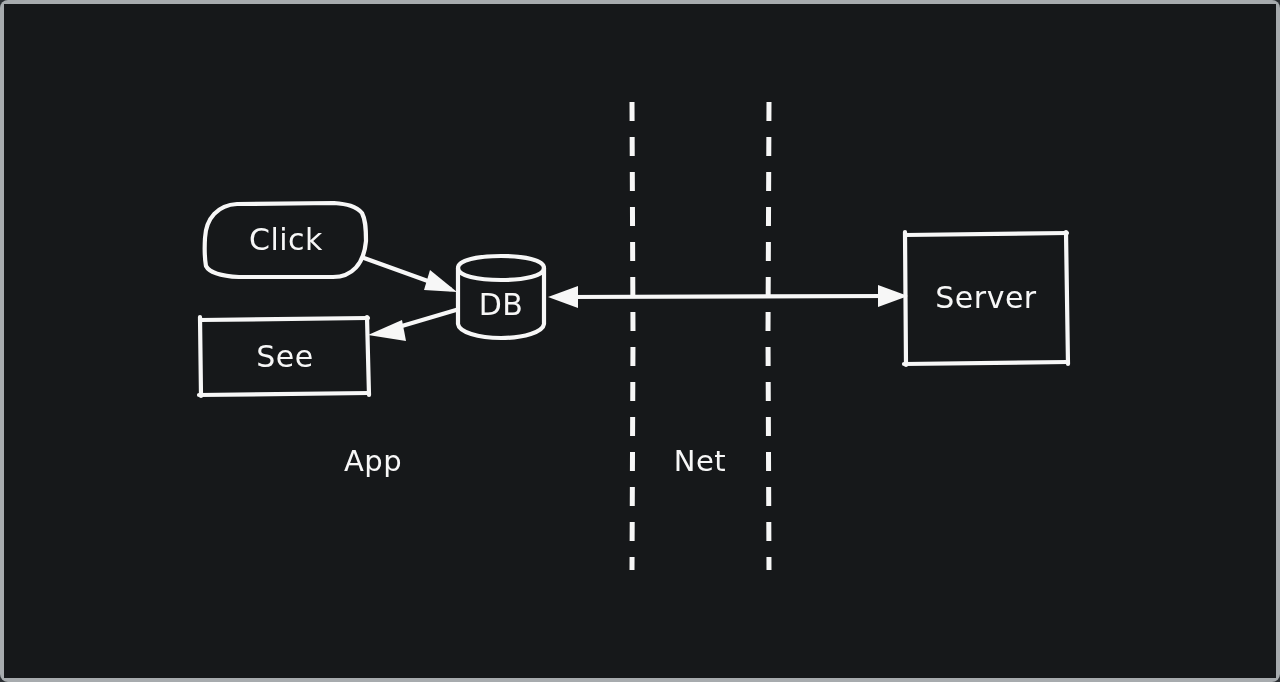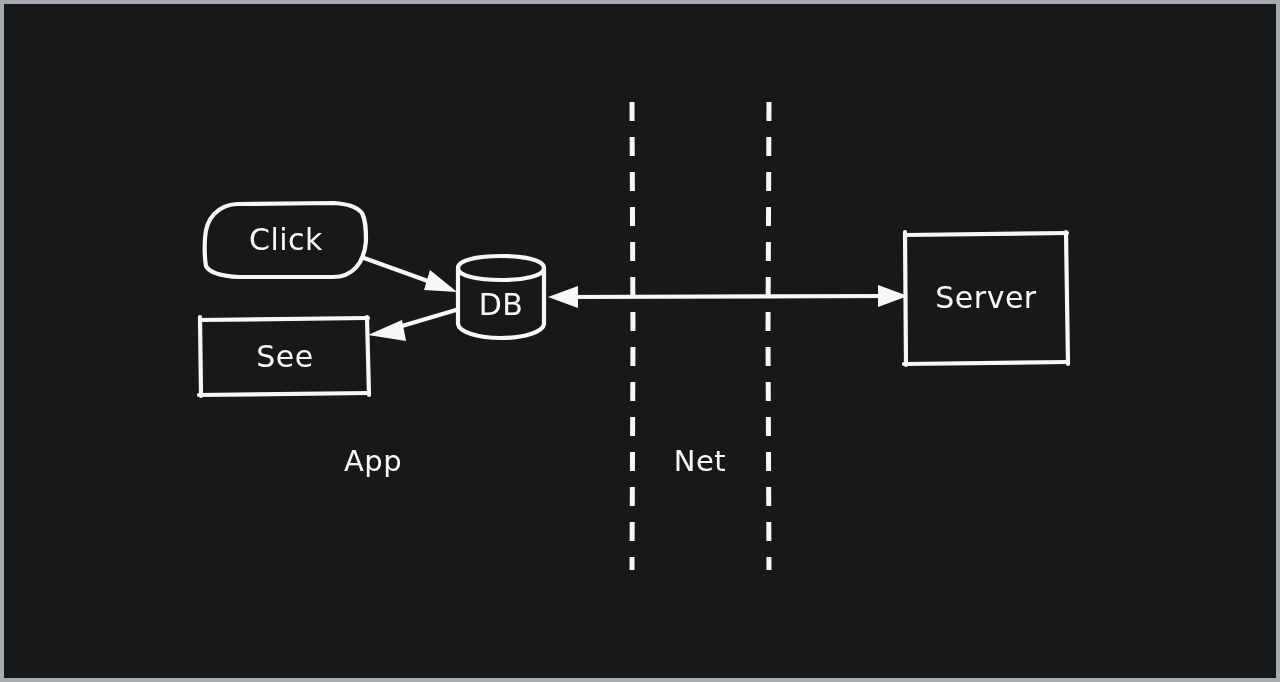--- a/index.html
+++ b/index.html
@@ -8,20 +8,21 @@
     padding: 0;
     background: #2b2f33;
   }
   #root {
     position: relative;
     width: 1280px;
     height: 682px;
     overflow: hidden;
     font-family: "DejaVu Sans", sans-serif;
     box-sizing: border-box;
+    border-radius: 8px;
   }
   #frame-border {
     position: absolute;
     inset: 0;
     border: 4px solid #a7abae;
     box-sizing: border-box;
     pointer-events: none;
     z-index: 5;
   }
   #canvas-bg {

